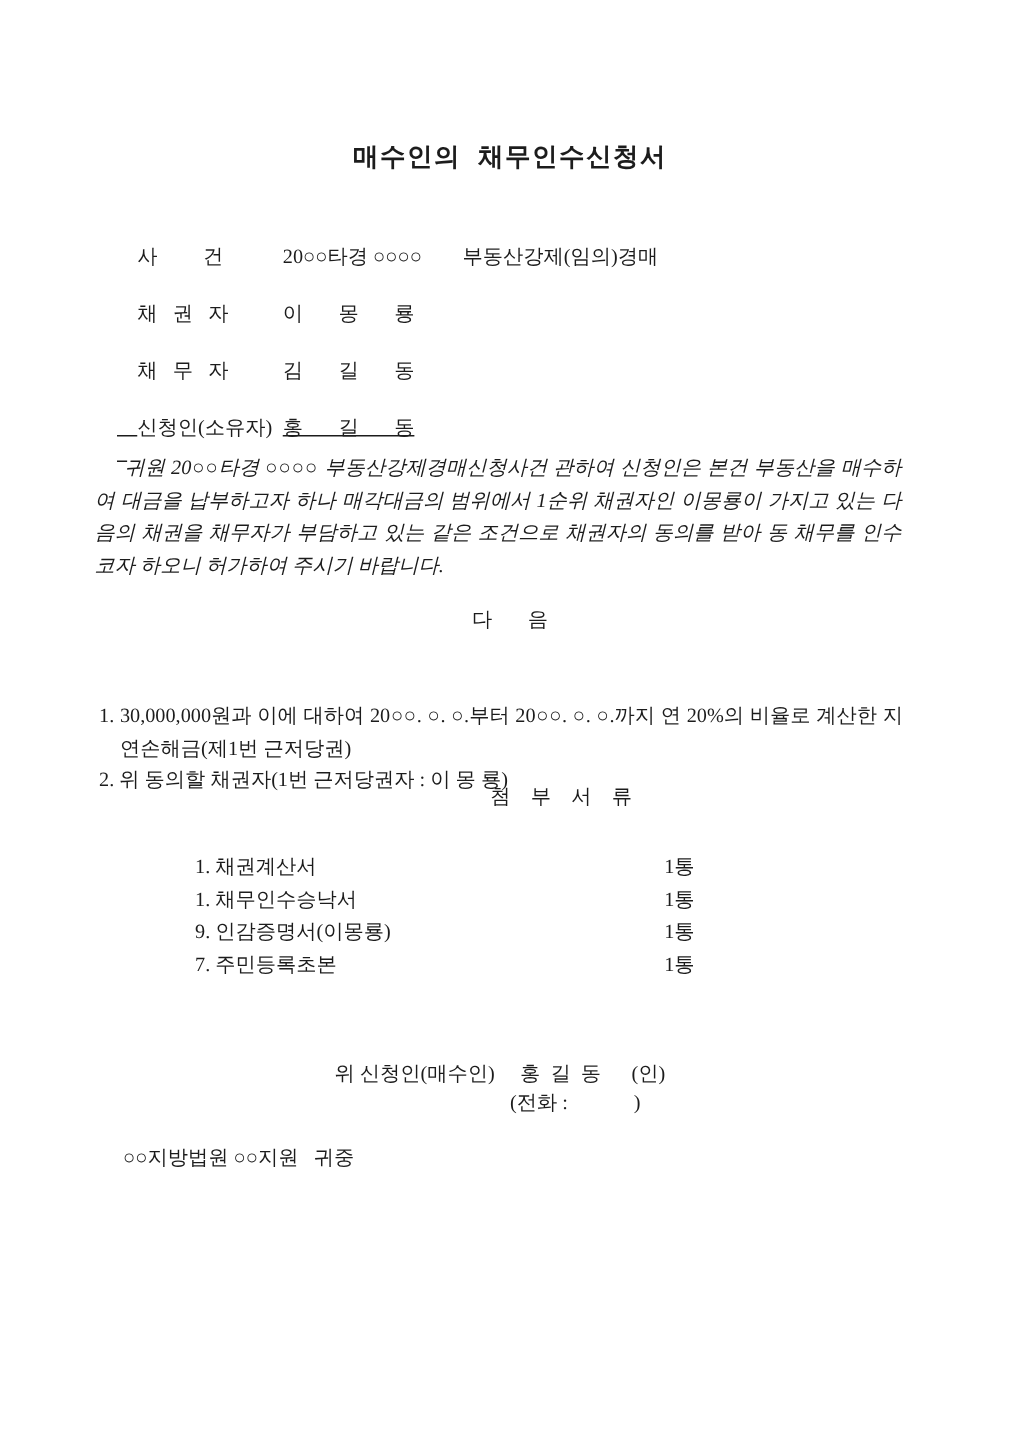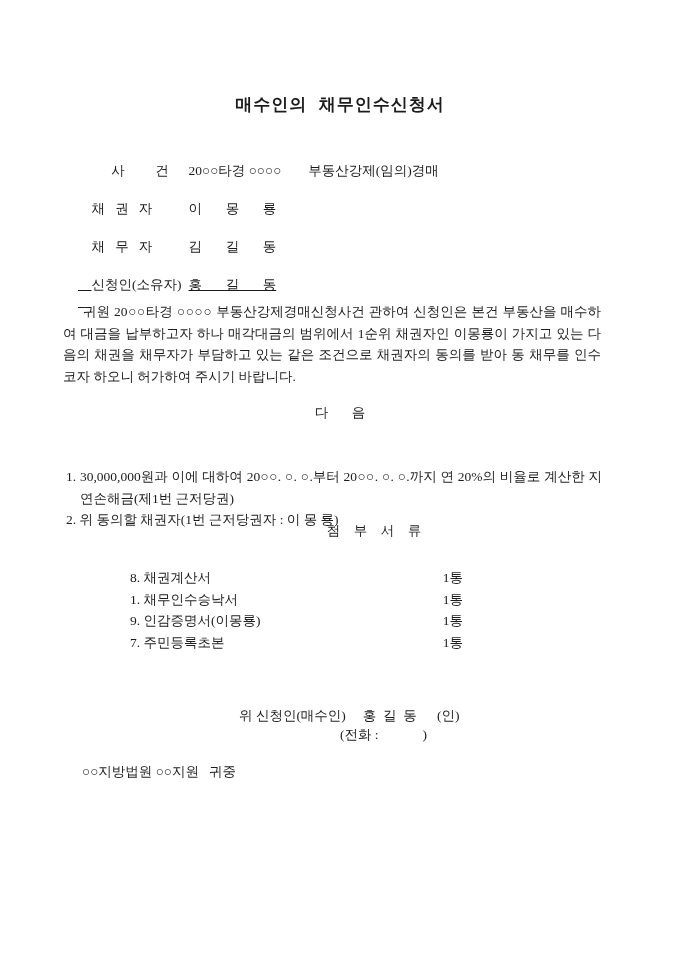--- a/index.html
+++ b/index.html
@@ -18,36 +18,37 @@
 
   .doc-title {
     top: 93px;
     font-family: "Liberation Sans", "DejaVu Sans", sans-serif;
     font-weight: 700;
     font-size: 17px;
     letter-spacing: 1px;
   }
 
   .field-row { left: 78px; }
-  .row-case      { top: 146px; text-align: center; }
+  .row-case      { top: 146px; }
   .row-creditor  { top: 184px; }
   .row-debtor    { top: 222px; }
   .row-applicant { top: 260px; text-decoration: underline; }
   .field-label { display: inline-block; width: 97px; white-space: pre; }
   .field-value { white-space: pre; }
 
   .body-paragraph {
     position: absolute;
     top: 301px;
     left: 63px;
     width: 538px;
     line-height: 21.5px;
     text-align: justify;
     text-indent: 20px;
     white-space: normal;
+    font-style: italic;
   }
 
   .daum-heading { top: 404px; }
 
   .details-list {
     position: absolute;
     top: 443px;
     left: 66px;
     width: 536px;
     line-height: 21.5px;
@@ -66,21 +67,21 @@
     top: 567px;
     left: 130px;
     width: 333px;
     line-height: 21.5px;
   }
   .att-row { display: flex; justify-content: space-between; }
   .att-name { white-space: pre; }
   .att-count { white-space: pre; }
 
   .date-line  { top: 667px; }
-  .signer-line{ top: 707px; left: 223px; margin-left: 16px; }
+  .signer-line{ top: 707px; left: 223px; }
   .phone-line { top: 726px; left: 340px; }
   .court-line { top: 763px; left: 82px; }
 </style>
 </head>
 <body>
 
 <div class="page">
 
   <div class="abs center doc-title">매수인의  채무인수신청서</div>
 
@@ -106,21 +107,21 @@
 
   <div class="details-list">
     <div class="detail-item"><span>1.</span> <span>30,000,000원과 이에 대하여 20○○. ○. ○.부터 20○○. ○. ○.까지 연 20%의 비율로 계산한 지연손해금(제1번 근저당권)</span></div>
     <div class="detail-item"><span>2.</span> <span>위 동의할 채권자(1번 근저당권자 : 이 몽 룡)</span></div>
   </div>
 
   <div class="abs center attachments-heading">첨    부    서    류</div>
 
   <div class="attachments-list">
     <div class="att-row">
-      <span class="att-name">8. 채권계산서</span>
+      <span class="att-name">1. 채권계산서</span>
       <span class="att-count">1통</span>
     </div>
     <div class="att-row">
       <span class="att-name">1. 채무인수승낙서</span>
       <span class="att-count">1통</span>
     </div>
     <div class="att-row">
       <span class="att-name">9. 인감증명서(이몽룡)</span>
       <span class="att-count">1통</span>
     </div>

